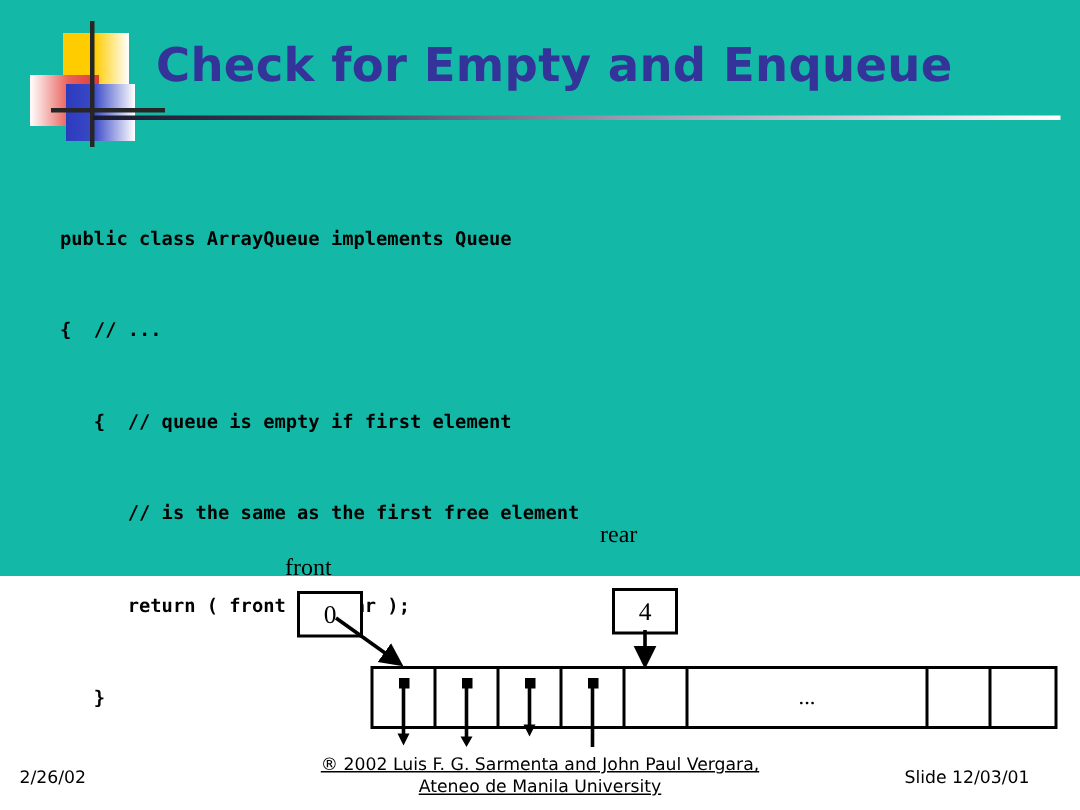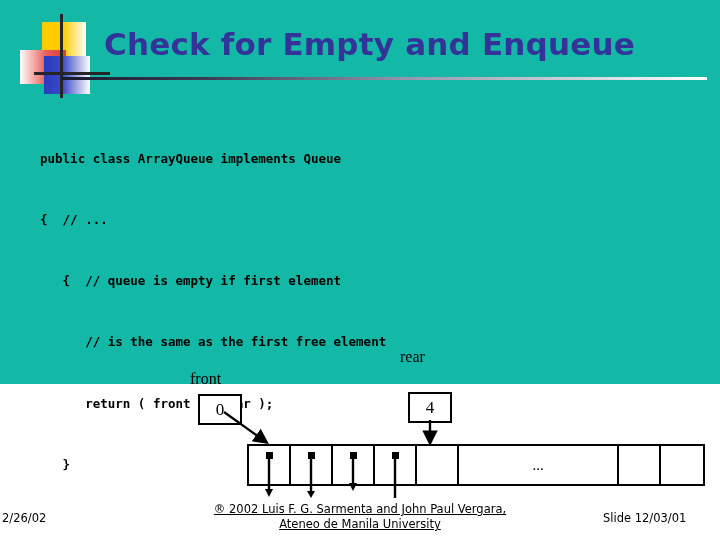--- a/index.html
+++ b/index.html
@@ -187,21 +187,21 @@
     pointer-events: none;
   }
 
   
   .footer {
     position: absolute;
     font-family: "DejaVu Sans", sans-serif;
     font-size: 11.5px;
     color: #000000;
   }
-  #footer-date { left: 2px; top: 511px; }
+  #footer-date { left: 13px; top: 511px; }
   #footer-page { left: 603px; top: 511px; }
   #footer-copy {
     left: 160px;
     top: 502px;
     width: 400px;
     text-align: center;
     line-height: 15px;
     text-decoration: underline;
   }
   #footer-copy .cline { display: block; }

